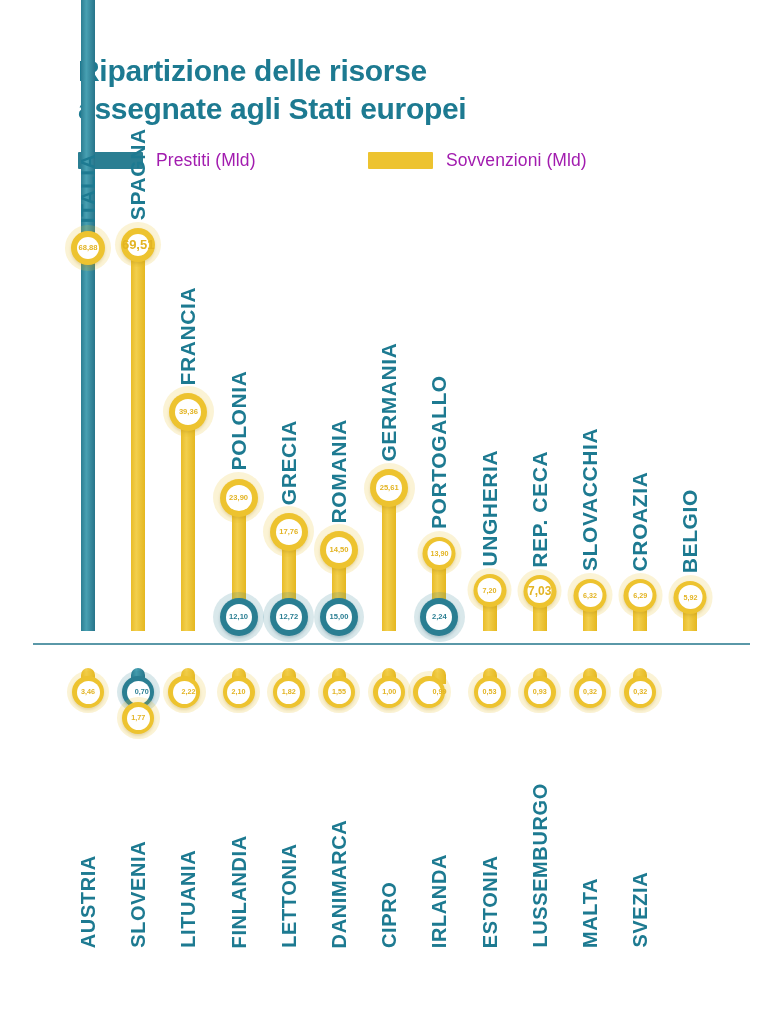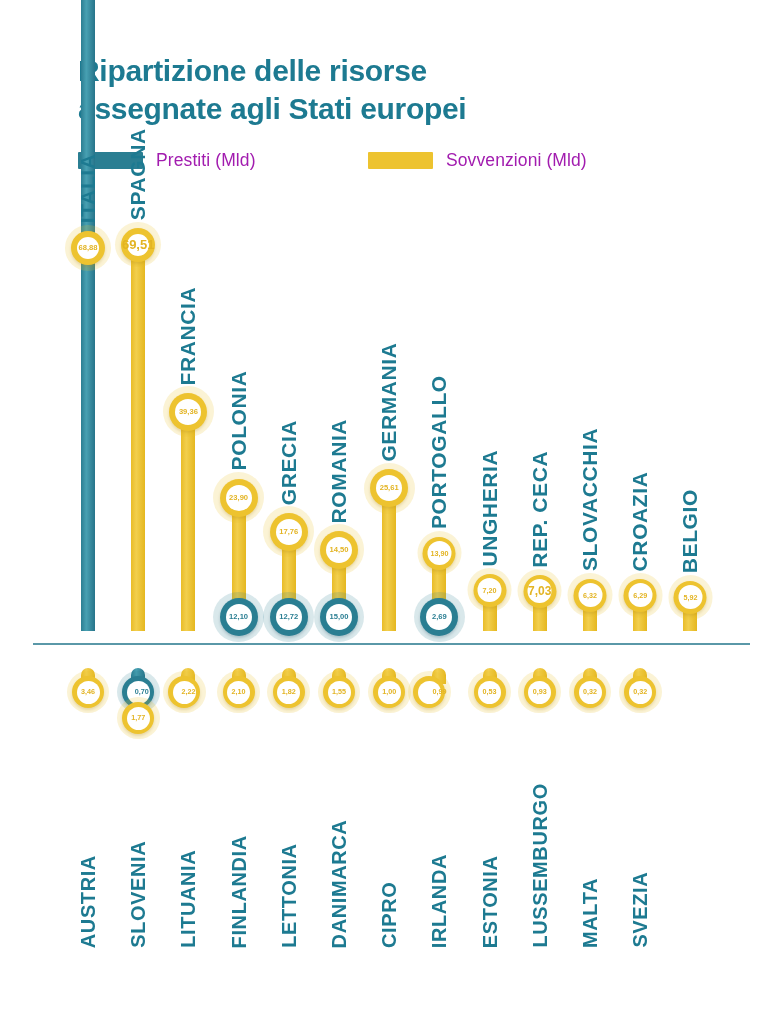--- a/index.html
+++ b/index.html
@@ -203,21 +203,21 @@
         <div class="marker grants" style="width: 33px; height: 33px; top: 536.695px;">
           <div class="halo" style="width: 44.22px; height: 44.22px; left: -5.61px; top: -5.61px;"></div>
           <div class="ring" style="width: 33px; height: 33px; left: 0px; top: 0px;"></div>
           <div class="core" style="width: 24px; height: 24px; left: 4.5px; top: 4.5px;"></div>
           <span class="val" style="font-size: 7.2px;">13,90</span>
         </div>
         <div class="marker loans" style="width: 38px; height: 38px; top: 598px;">
           <div class="halo" style="width: 50.92px; height: 50.92px; left: -6.46px; top: -6.46px;"></div>
           <div class="ring" style="width: 38px; height: 38px; left: 0px; top: 0px;"></div>
           <div class="core" style="width: 26px; height: 26px; left: 6px; top: 6px;"></div>
-          <span class="val" style="font-size: 7.6px;">2,69</span>
+          <span class="val" style="font-size: 7.6px;">2,24</span>
         </div>
         <div class="clabel" style="height: 150px; top: 379.395px;">PORTOGALLO</div>
       </div>
       <div class="col" style="left: 461.6px; top: 0px; width: 56px; height: 1024px;">
         <div class="stem grants" style="top: 591.04px; height: 39.96px;"></div>
         <div class="marker grants" style="width: 33px; height: 33px; top: 573.88px;">
           <div class="halo" style="width: 44.22px; height: 44.22px; left: -5.61px; top: -5.61px;"></div>
           <div class="ring" style="width: 33px; height: 33px; left: 0px; top: 0px;"></div>
           <div class="core" style="width: 24px; height: 24px; left: 4.5px; top: 4.5px;"></div>
           <span class="val" style="font-size: 7.2px;">7,20</span>

